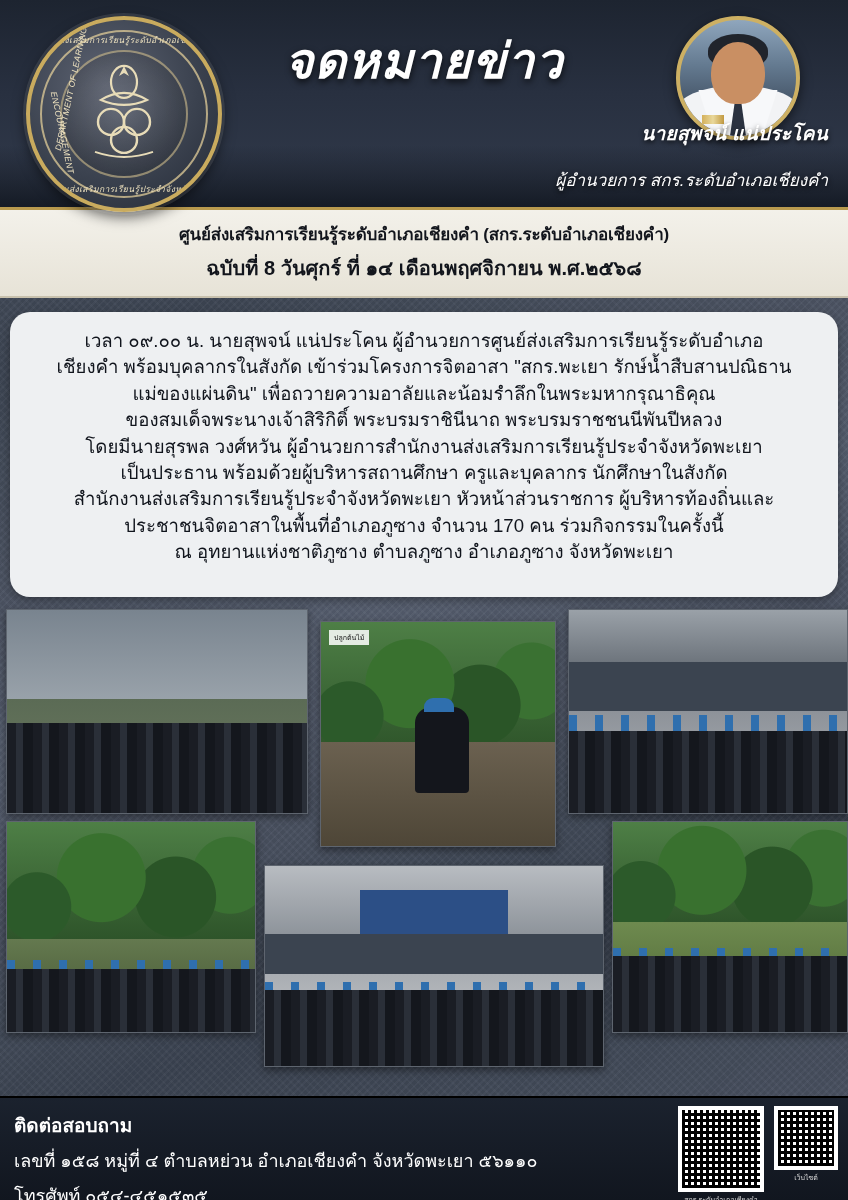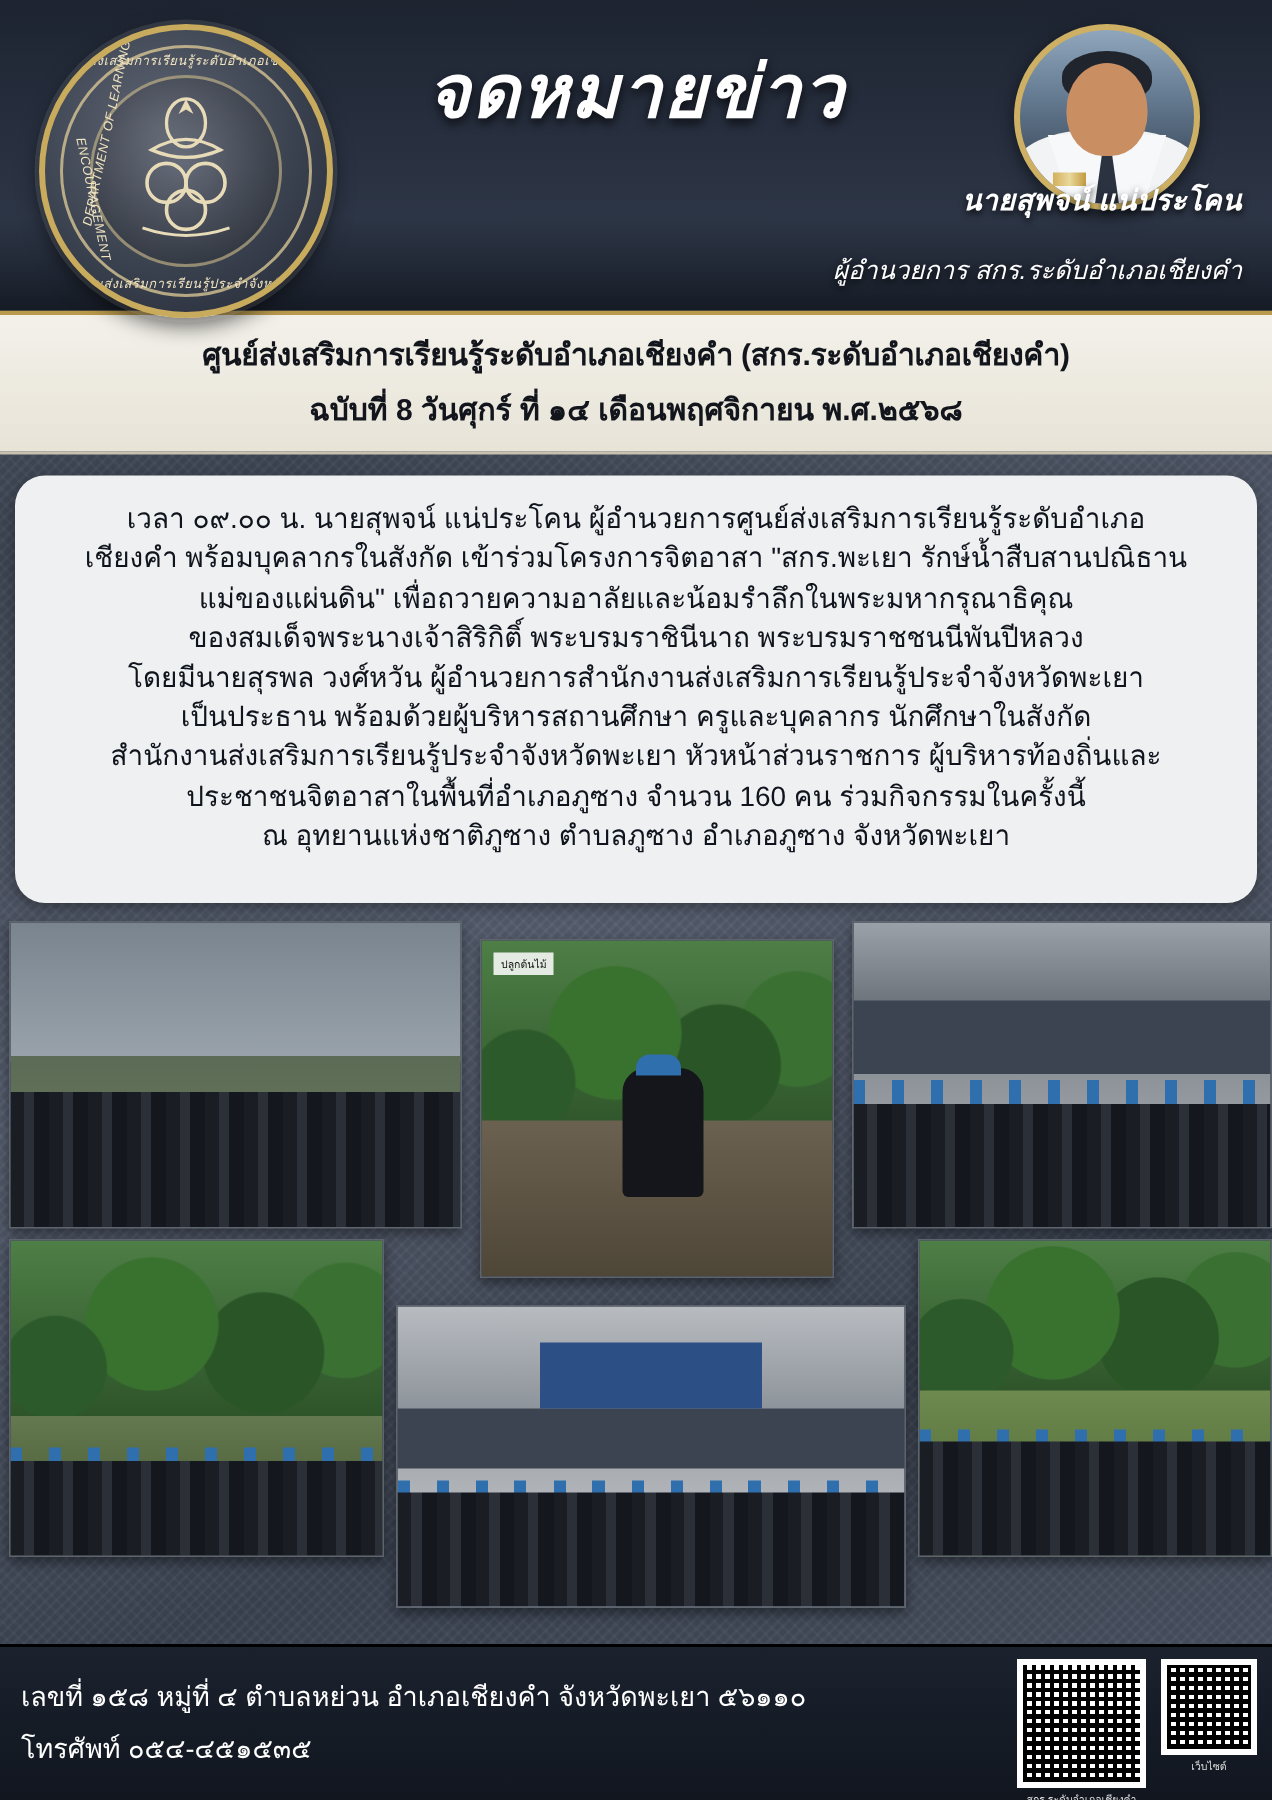--- a/index.html
+++ b/index.html
@@ -141,21 +141,21 @@
 
   
   .titlebar {
     position: relative;
     background: linear-gradient(180deg, #f3f1ea 0%, #e7e3d7 100%);
     padding: 10px 14px 12px;
     text-align: center;
     border-bottom: 2px solid #c8c1ad;
   }
   .org-title {
-    font-size: 20px; font-weight: bold; color: #12151c; letter-spacing: -0.2px;
+    font-size: 17px; font-weight: bold; color: #12151c; letter-spacing: -0.2px;
   }
   .issue-line {
     margin-top: 5px;
     font-size: 20px; font-weight: bold; color: #12151c;
   }
 
   
   .body-card {
     margin: 14px 10px 0;
     background: #eef0f2;
@@ -281,21 +281,21 @@
   </div>
 
   <div class="body-card">
     <p>เวลา ๐๙.๐๐ น. นายสุพจน์ แน่ประโคน ผู้อำนวยการศูนย์ส่งเสริมการเรียนรู้ระดับอำเภอ</p>
     <p>เชียงคำ พร้อมบุคลากรในสังกัด เข้าร่วมโครงการจิตอาสา "สกร.พะเยา รักษ์น้ำสืบสานปณิธาน</p>
     <p>แม่ของแผ่นดิน" เพื่อถวายความอาลัยและน้อมรำลึกในพระมหากรุณาธิคุณ</p>
     <p>ของสมเด็จพระนางเจ้าสิริกิติ์ พระบรมราชินีนาถ พระบรมราชชนนีพันปีหลวง</p>
     <p>โดยมีนายสุรพล วงศ์หวัน ผู้อำนวยการสำนักงานส่งเสริมการเรียนรู้ประจำจังหวัดพะเยา</p>
     <p>เป็นประธาน พร้อมด้วยผู้บริหารสถานศึกษา ครูและบุคลากร นักศึกษาในสังกัด</p>
     <p>สำนักงานส่งเสริมการเรียนรู้ประจำจังหวัดพะเยา หัวหน้าส่วนราชการ ผู้บริหารท้องถิ่นและ</p>
-    <p>ประชาชนจิตอาสาในพื้นที่อำเภอภูซาง จำนวน 160 คน ร่วมกิจกรรมในครั้งนี้</p>
+    <p>ประชาชนจิตอาสาในพื้นที่อำเภอภูซาง จำนวน 170 คน ร่วมกิจกรรมในครั้งนี้</p>
     <p>ณ อุทยานแห่งชาติภูซาง ตำบลภูซาง  อำเภอภูซาง  จังหวัดพะเยา</p>
   </div>
 
   <div class="gallery">
 
     <div class="ph" style="left:0px; top:0px; width:302px; height:205px;">
       <div class="sky" style="background:linear-gradient(180deg,#79848f,#9aa3ab);"></div>
       <div class="ground" style="background:linear-gradient(180deg,#5b6b55,#6f7d62);"></div>
       <div class="caps"></div>
       <div class="crowd"></div>
@@ -334,20 +334,21 @@
     <div class="ph" style="left:606px; top:212px; width:236px; height:212px;">
       <div class="trees" style="height:50%;"></div>
       <div class="ground" style="background:linear-gradient(180deg,#6e8a4f,#48602f); height:52%;"></div>
       <div class="caps" style="bottom:32%;"></div>
       <div class="crowd" style="height:36%;"></div>
     </div>
   </div>
 
   <div class="footer">
     <div class="footer-text">
+      <div class="contact-title">ติดต่อสอบถาม</div>
       <div class="contact-line">เลขที่ ๑๕๘ หมู่ที่ ๔ ตำบลหย่วน  อำเภอเชียงคำ  จังหวัดพะเยา ๕๖๑๑๐</div>
       <div class="contact-line">โทรศัพท์ ๐๕๔-๔๕๑๕๓๕</div>
     </div>
     <div class="qr-wrap">
       <div>
         <div class="qr">
             <div class="mat"></div>
           </div>
         <div class="qr-cap">สกร.ระดับอำเภอเชียงคำ</div>
       </div>

